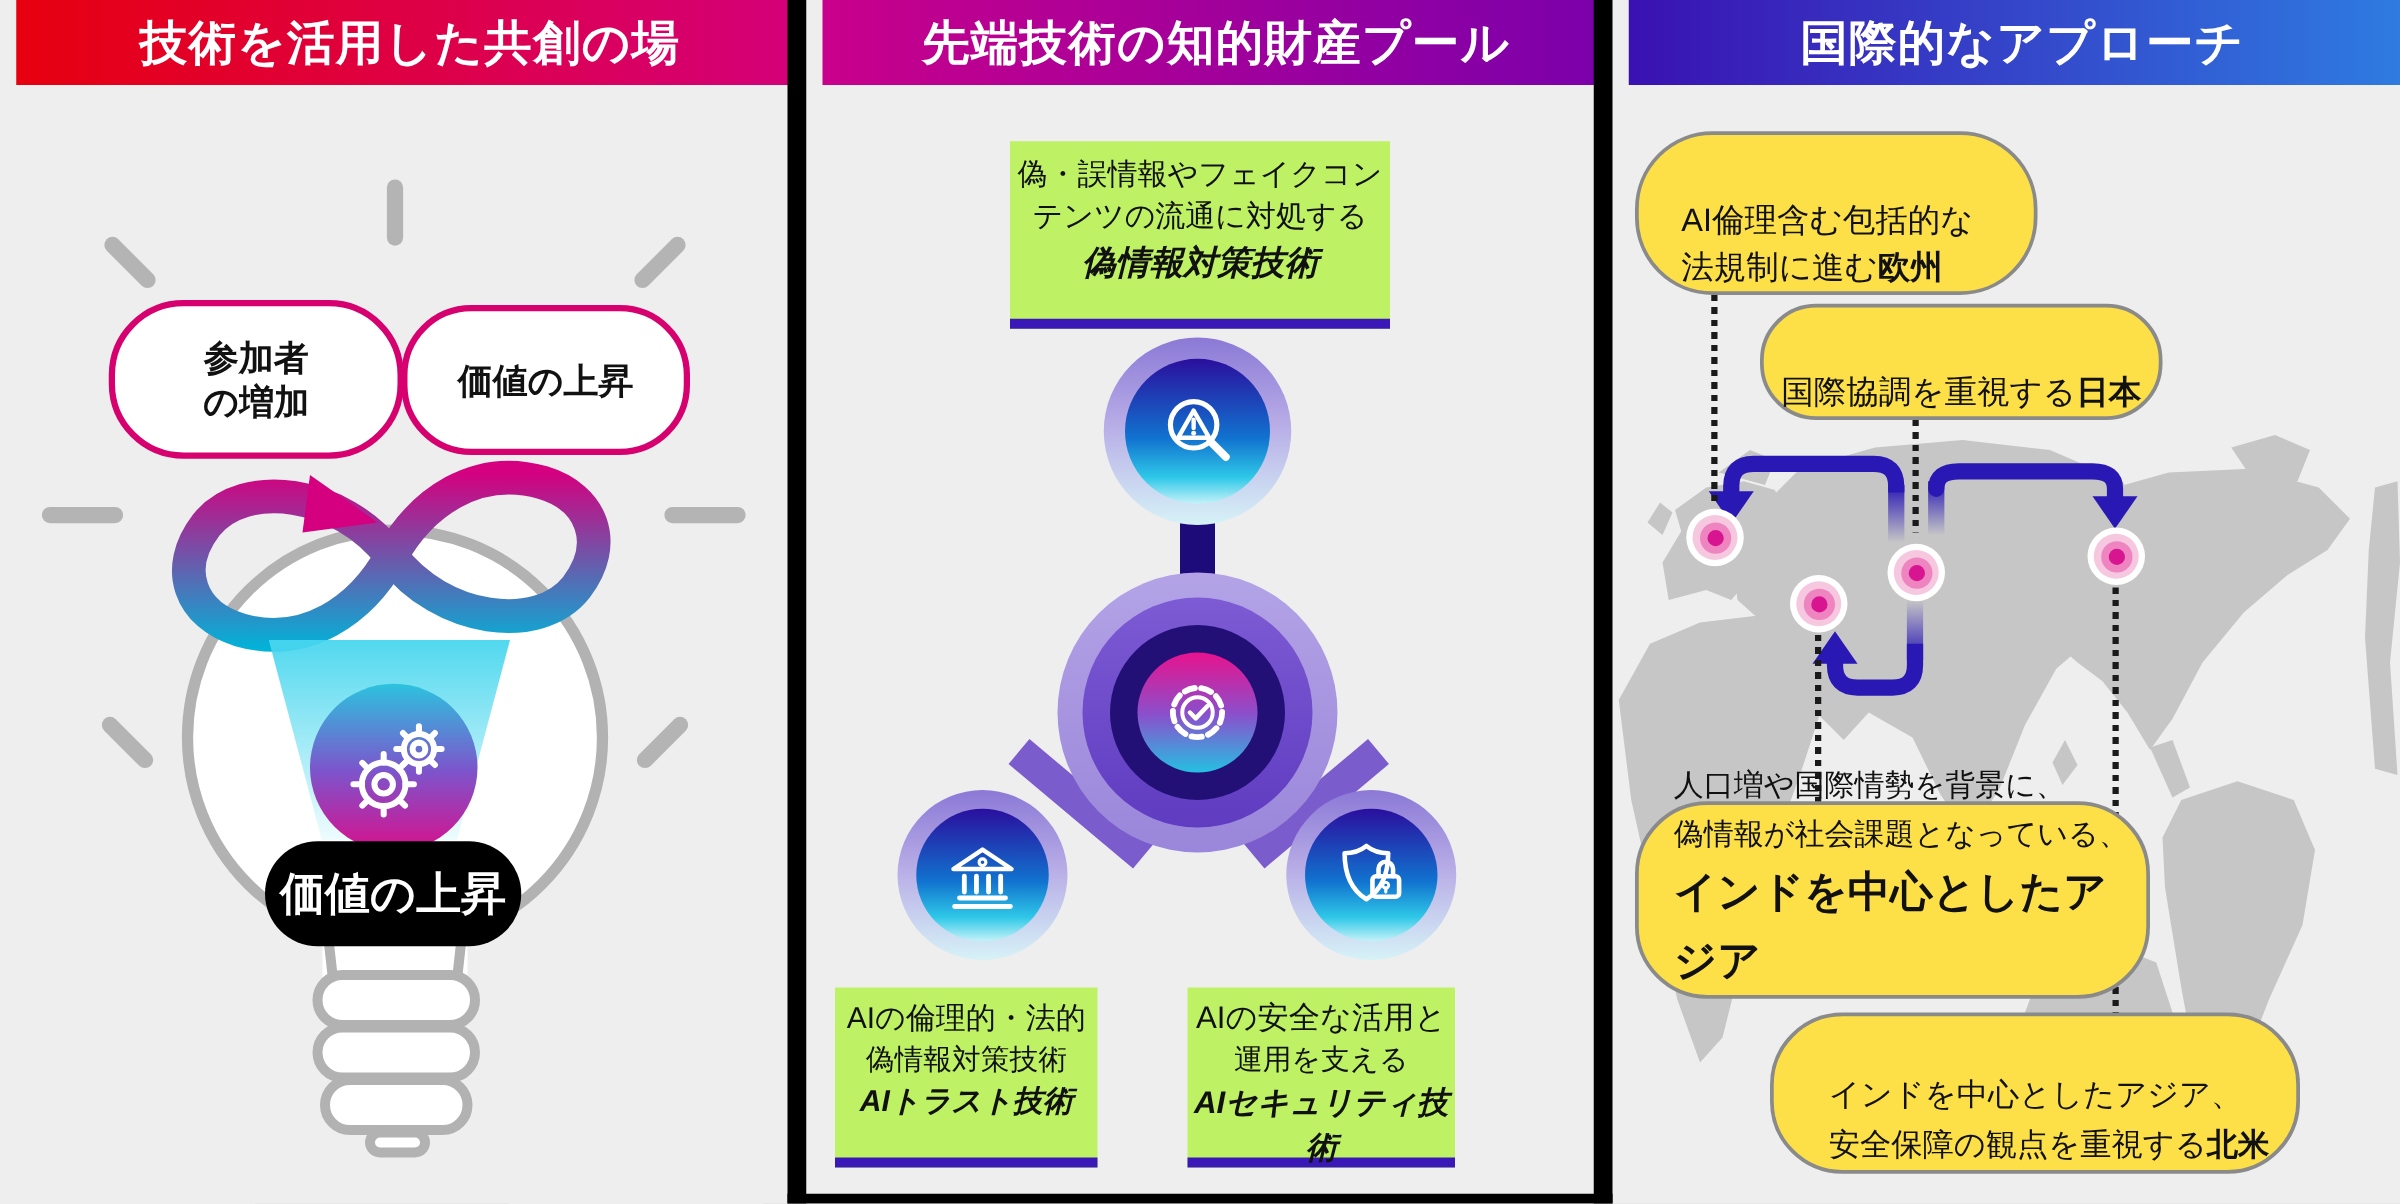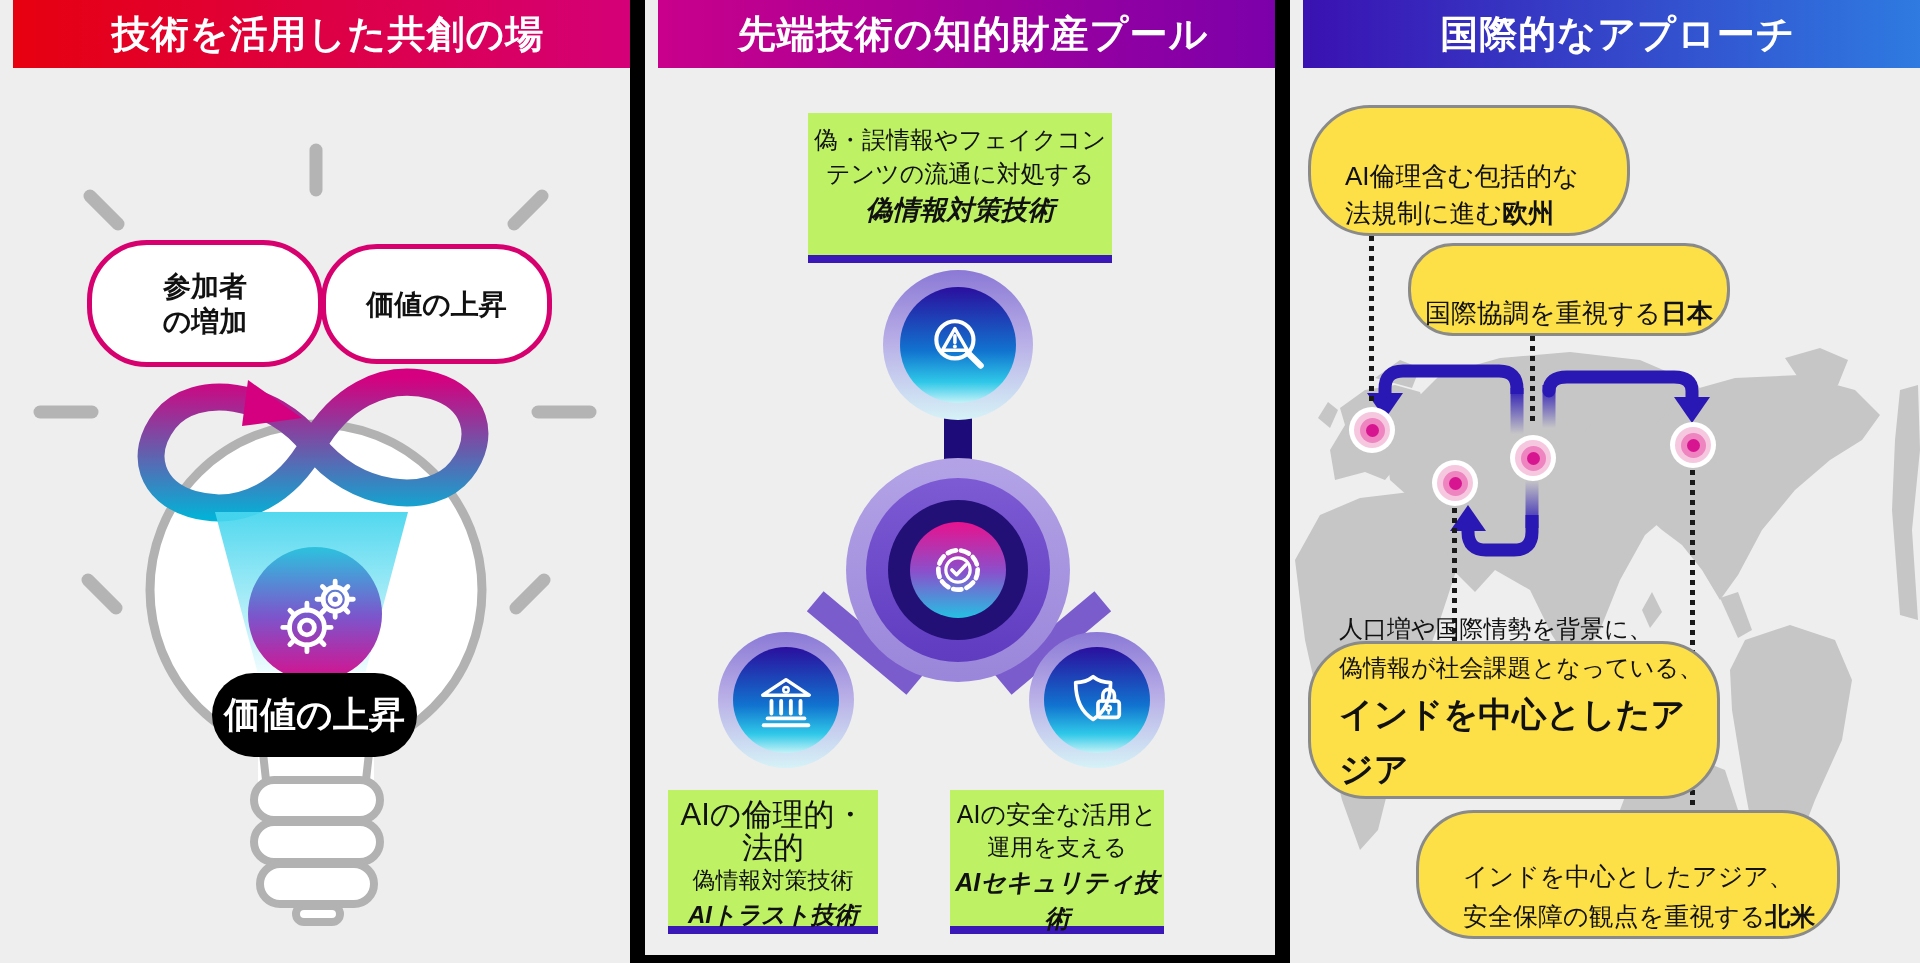--- a/index.html
+++ b/index.html
@@ -186,21 +186,21 @@
         <path d="M28 8 C33 12 40 14 46 14 C46 30 41 44 28 52 C15 44 10 30 10 14 C16 14 23 12 28 8 Z" stroke-width="3.8"></path>
         <rect x="33" y="33" width="22" height="17" rx="3" stroke-width="3.8" fill="none"></rect>
         <path d="M38 33 V27 a6 6 0 0 1 12 0 V33" stroke-width="3.8"></path>
         <circle cx="44" cy="40.5" r="2.4" stroke-width="2.4"></circle>
         <path d="M44 42.5 V46" stroke-width="2.6"></path>
       </g>
     </svg>
   </div>
 
   <div class="tbox" style="left:668px;top:790px;width:210px;height:128px;padding-top:8px">
-    <div class="tl" style="font-size:31px;line-height:33px">AIの倫理的・法的</div>
+    <div class="tl" style="font-size:24px;line-height:33px">AIの倫理的・法的</div>
     <div class="tl" style="font-size:23px;line-height:33px">偽情報対策技術</div>
     <div class="tb" style="font-size:24px;line-height:36px">AIトラスト技術</div>
   </div>
   <div class="tbox" style="left:950px;top:790px;width:214px;height:128px;padding-top:8px">
     <div class="tl" style="font-size:25px;line-height:33px">AIの安全な活用と</div>
     <div class="tl" style="font-size:23px;line-height:33px">運用を支える</div>
     <div class="tb" style="font-size:25px;line-height:36px">AIセキュリティ技術</div>
   </div>
 
   <svg class="abs" style="left:1290px;top:330px;z-index:1" width="630" height="633" viewBox="0 0 630 633">

